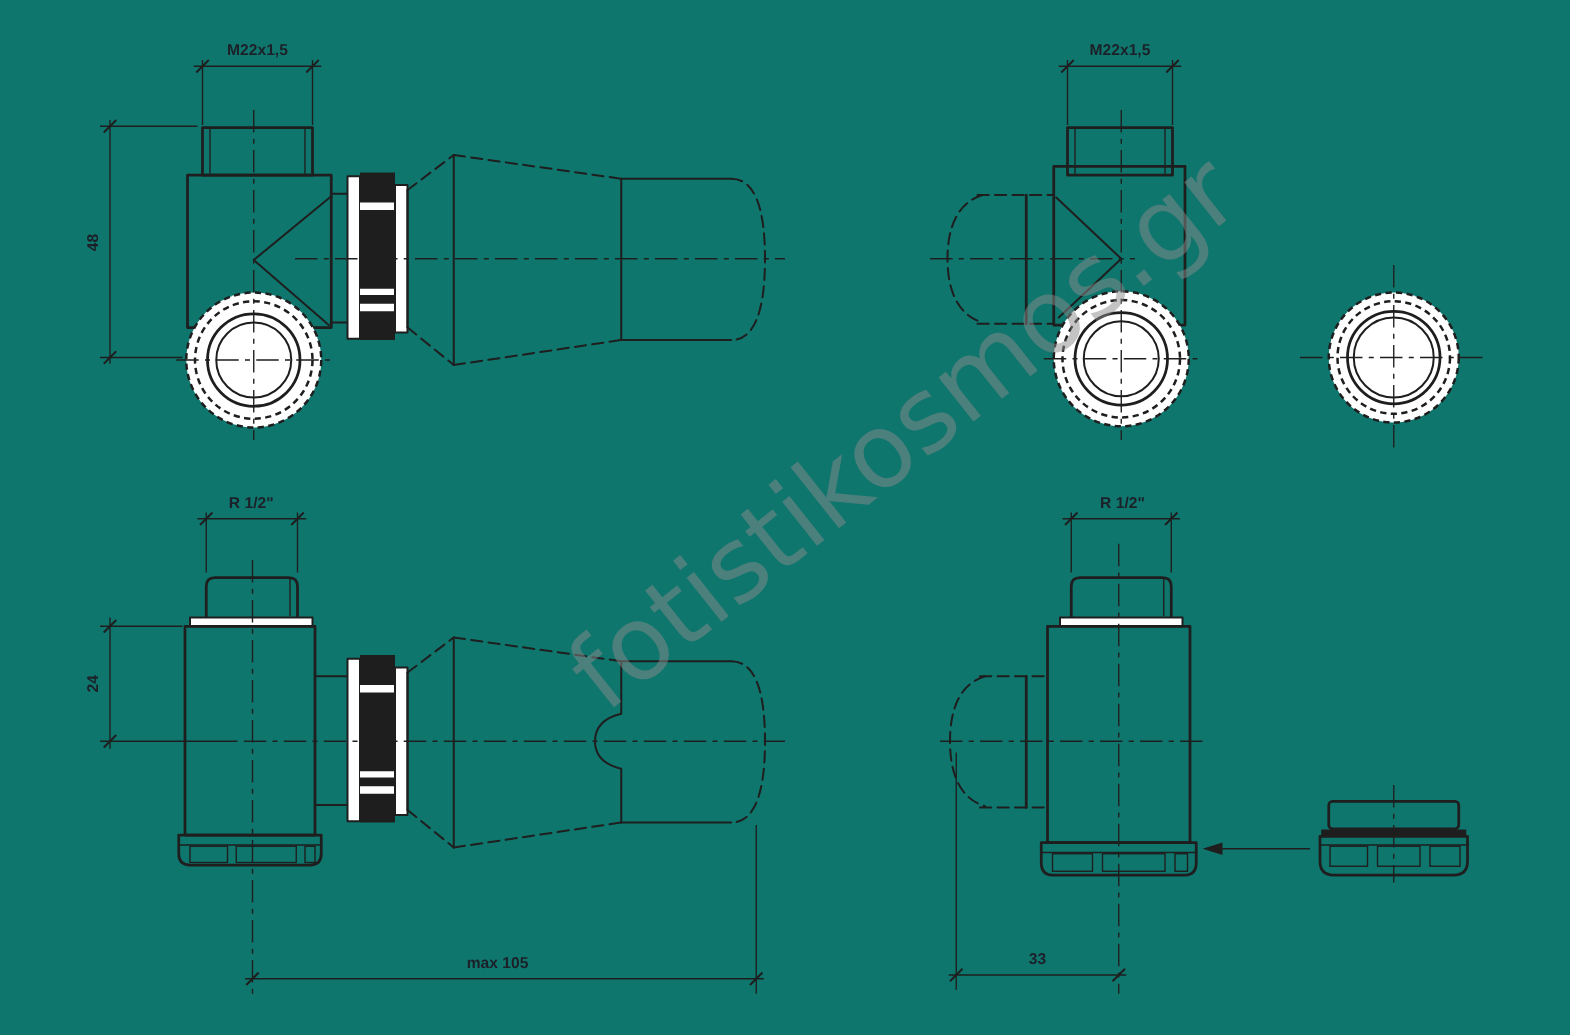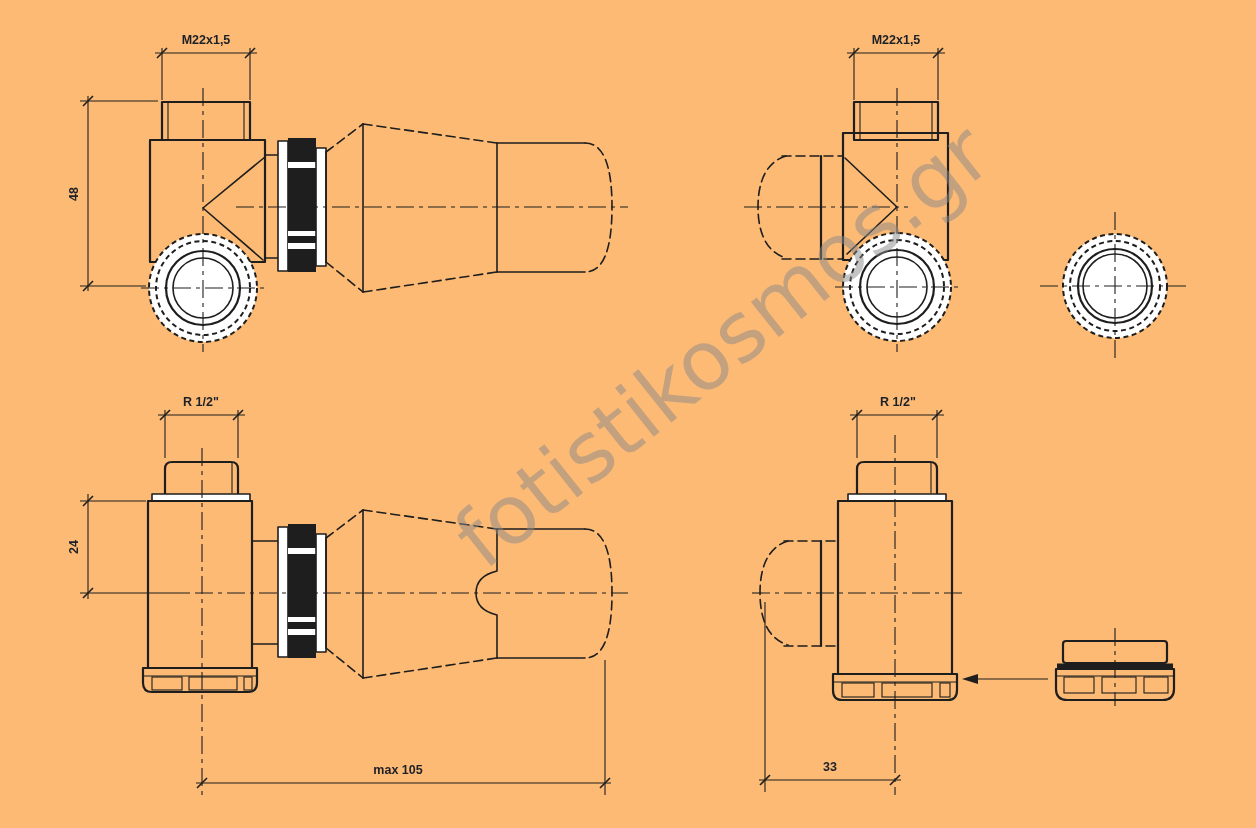--- a/index.html
+++ b/index.html
@@ -1,21 +1,21 @@
 <!DOCTYPE html>
 <html style="--line: #1e1e1e; --dimtext: #1c2028; --watermark: #8a8a8a;"><head>
 <meta charset="utf-8">
 <style>
   :root{
     --line:#1e1e1e;
     --dimtext:#1c2028;
     --watermark:#8a8a8a;
   }
   html,body{margin:0;padding:0;background:#ffffff;}
-  .stage{width:1256px;height:828px;position:relative;background:#fdba74;}
+  .stage{width:1256px;height:828px;position:relative;background:#0f766e;}
   svg{display:block;}
   .ol{fill:none;stroke:var(--line);stroke-width:2.2;stroke-linejoin:round;stroke-linecap:round;}
   .ol2{fill:none;stroke:var(--line);stroke-width:1.6;stroke-linejoin:round;stroke-linecap:round;}
   .thin{fill:none;stroke:var(--line);stroke-width:1.1;}
   .dash{stroke-dasharray:9 5;}
   .knurl{fill:#ffffff;stroke:var(--line);stroke-width:2;stroke-dasharray:5 3.5;}
   .wfill{fill:#ffffff;}
   .blk{fill:var(--line);stroke:none;}
   .cl{fill:none;stroke:var(--line);stroke-width:1.1;stroke-dasharray:18 5 4 5;}
   .dim{fill:none;stroke:var(--line);stroke-width:1.1;}

